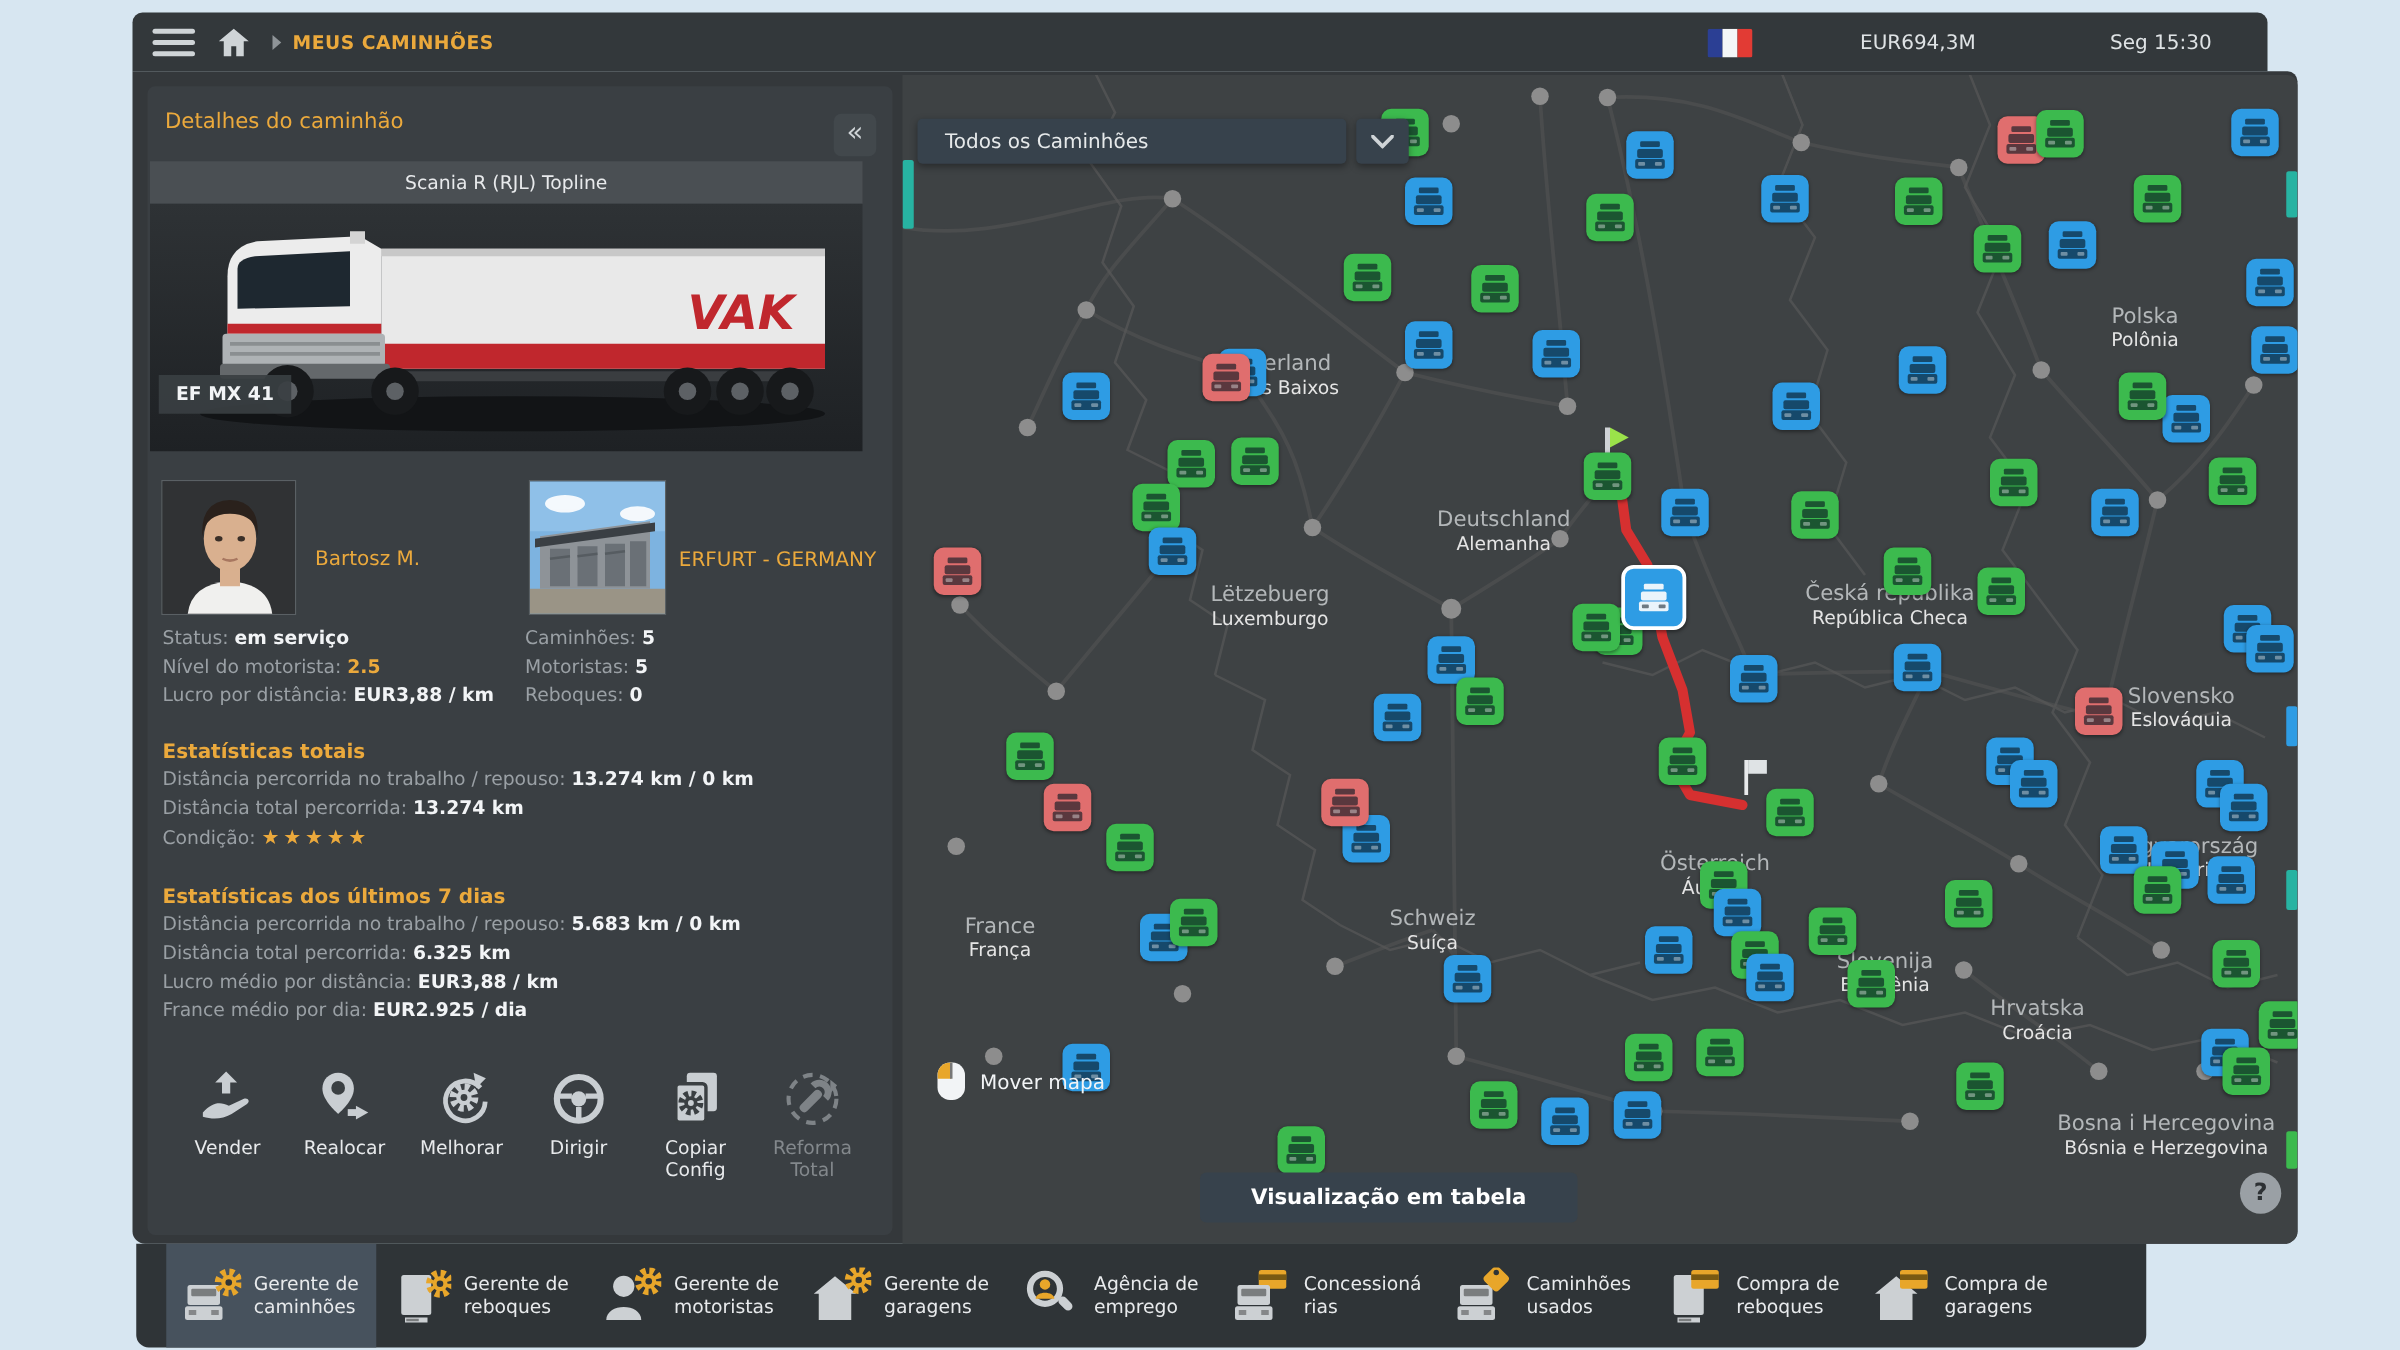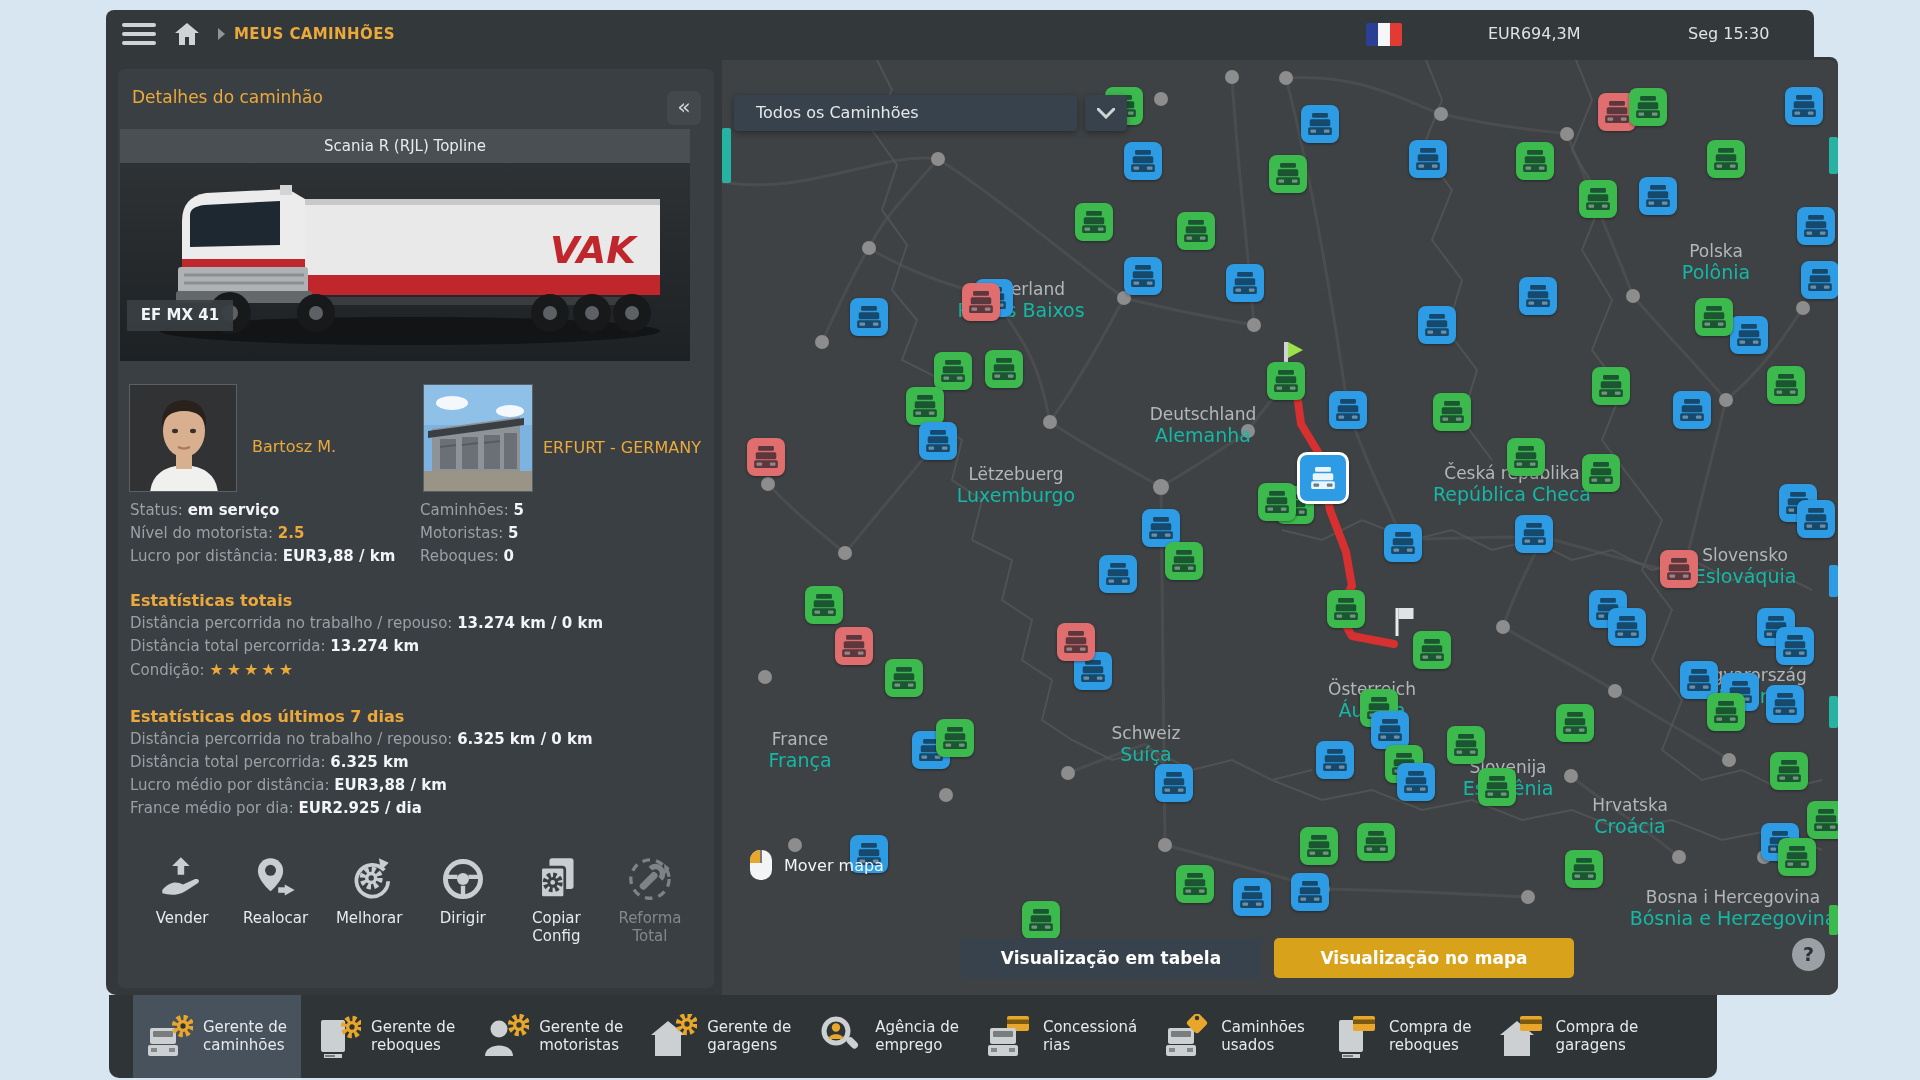--- a/index.html
+++ b/index.html
@@ -43,21 +43,21 @@
   .actions{position:absolute;left:0;top:780px;width:596px;height:136px;display:flex;justify-content:space-between;padding:0 18px;box-sizing:border-box;}
   .abtn{width:92px;display:flex;flex-direction:column;align-items:center;cursor:pointer;}
   .abtn .aicon{width:46px;height:46px;margin-top:6px;}
   .abtn .albl{margin-top:8px;color:#e8eaec;font-size:15px;text-align:center;line-height:1.2;}
   .abtn.disabled .albl{color:#83888c;cursor:default;}
   
   .map{position:absolute;left:616px;top:3px;width:1116px;height:935px;background:#3e4244;border-radius:0 8px 10px 0;overflow:hidden;}
   .map svg.mapnet{position:absolute;left:0;top:0;}
   .map-label{position:absolute;transform:translate(-50%,-50%);text-align:center;pointer-events:none;z-index:2;}
   .map-label .mn{color:#b3b7b9;font-size:17px;white-space:nowrap;}
-  .map-label .ms{color:#14b8a6;font-size:19px;white-space:nowrap;}
+  .map-label .ms{color:#e5e5e5;font-size:15px;white-space:nowrap;}
   .mk{position:absolute;width:38px;height:38px;border-radius:8px;transform:translate(-50%,-50%);
      display:flex;align-items:center;justify-content:center;z-index:3;cursor:pointer;box-shadow:0 1px 3px rgba(0,0,0,.4);}
   .mk svg{width:30px;height:30px;}
   .mk-g{background:#3cba4e;} .mk-b{background:#2e9ce4;} .mk-r{background:#e06e6e;}
   .mk-sel{width:46px;height:46px;border:3px solid #fff;border-radius:10px;background:#2e9ce4;z-index:4;}
   .filterbar{position:absolute;left:12px;top:35px;width:343px;height:36px;background:#37424c;border-radius:4px;
      color:#e6e9ea;font-size:16px;line-height:36px;padding-left:22px;box-sizing:border-box;z-index:5;
      box-shadow:0 2px 6px rgba(0,0,0,.35);cursor:pointer;}
   .filterdrop{position:absolute;left:363px;top:35px;width:42px;height:36px;background:#37424c;border-radius:4px;
      display:flex;align-items:center;justify-content:center;z-index:5;box-shadow:0 2px 6px rgba(0,0,0,.35);cursor:pointer;}
@@ -212,21 +212,21 @@
 
     <div class="sec-title" style="top:522px;">Estatísticas totais</div>
     <div class="srows" style="left:12px;top:545px;" id="totals-rows">
         <div class="srow"><span class="sl">Distância percorrida no trabalho / repouso: </span><span class="sv">13.274 km / 0 km</span></div>
         <div class="srow"><span class="sl">Distância total percorrida: </span><span class="sv">13.274 km</span></div>
         <div class="srow"><span class="sl">Condição: </span><span class="sv accent stars">★★★★★</span></div>
       </div>
 
     <div class="sec-title" style="top:638px;">Estatísticas dos últimos 7 dias</div>
     <div class="srows" style="left:12px;top:661px;" id="week-rows">
-        <div class="srow"><span class="sl">Distância percorrida no trabalho / repouso: </span><span class="sv">6.325 km / 0 km</span></div>
+        <div class="srow"><span class="sl">Distância percorrida no trabalho / repouso: </span><span class="sv">5.683 km / 0 km</span></div>
         <div class="srow"><span class="sl">Distância total percorrida: </span><span class="sv">6.325 km</span></div>
         <div class="srow"><span class="sl">Lucro médio por distância: </span><span class="sv">EUR3,88 / km</span></div>
         <div class="srow"><span class="sl">France médio por dia: </span><span class="sv">EUR2.925 / dia</span></div>
       </div>
 
     <div class="actions" id="actions">
         <div class="abtn">
           <div class="aicon"><svg width="46" height="46" viewBox="0 0 42 42">
               <path d="M20,2 L28,10 L23,10 L23,18 L17,18 L17,10 L12,10 Z" fill="#c9ced2"></path>
               <path d="M3,32 C10,24 16,24 22,27 L33,22 C36,21 38,24 35,26 L24,33 C17,37 10,37 3,35 Z" fill="#c9ced2"></path>
@@ -1232,21 +1232,20 @@
 
     <div class="legend">
       <div class="mouse">
           <i></i>
           <b></b>
         </div>
       <div class="ltxt">Mover mapa</div>
     </div>
 
     <div class="viewbtn btn-table">Visualização em tabela</div>
-    <div class="viewbtn btn-map">Visualização no mapa</div>
     <div class="help">?</div>
   </div>
 </div>
 
 <div class="navbar" id="navbar">
     <div class="nav-item active">
       <div class="nicon"><svg width="46" height="46" viewBox="0 0 46 46">
           <rect x="3" y="14" width="26" height="16" rx="2" fill="#ccd0d3"></rect>
           <rect x="6" y="17" width="20" height="6" rx="1" fill="rgba(0,0,0,.4)"></rect>
           <rect x="1" y="31" width="30" height="11" rx="2" fill="#ccd0d3"></rect>

